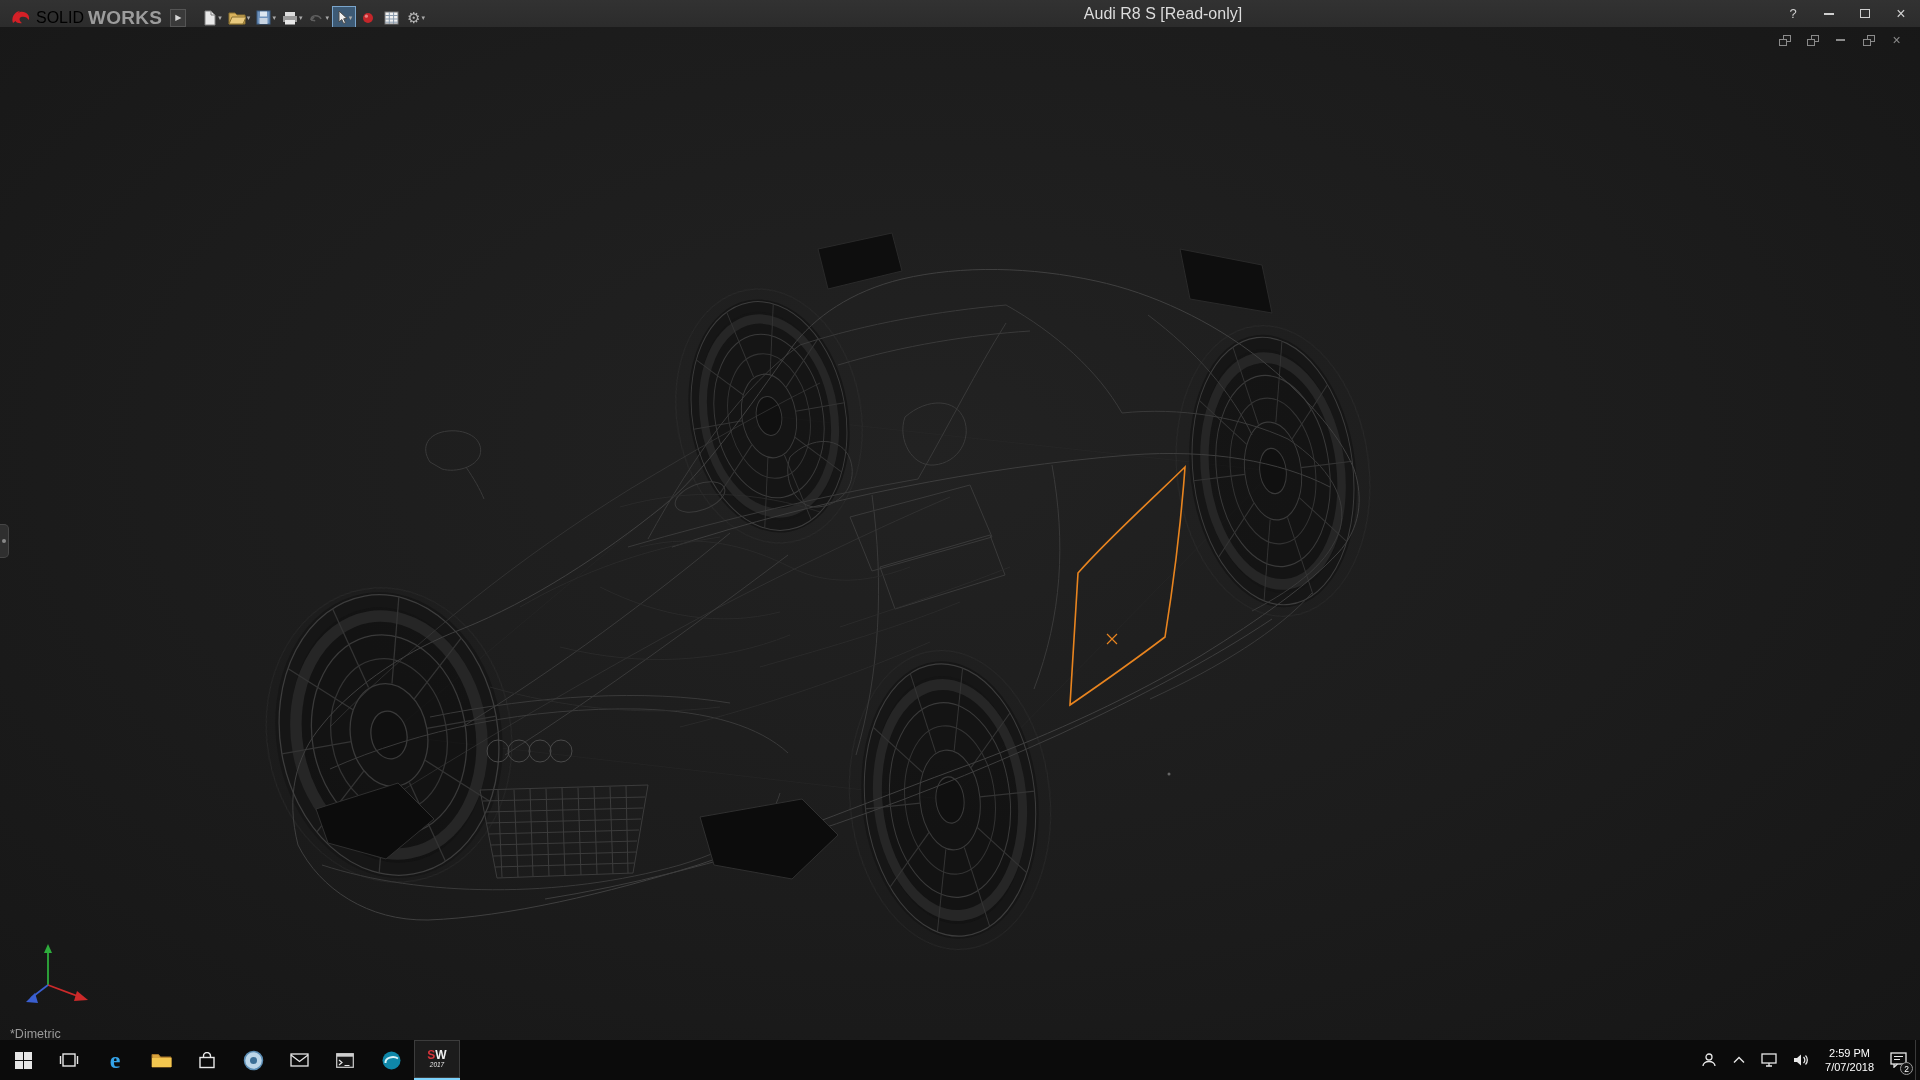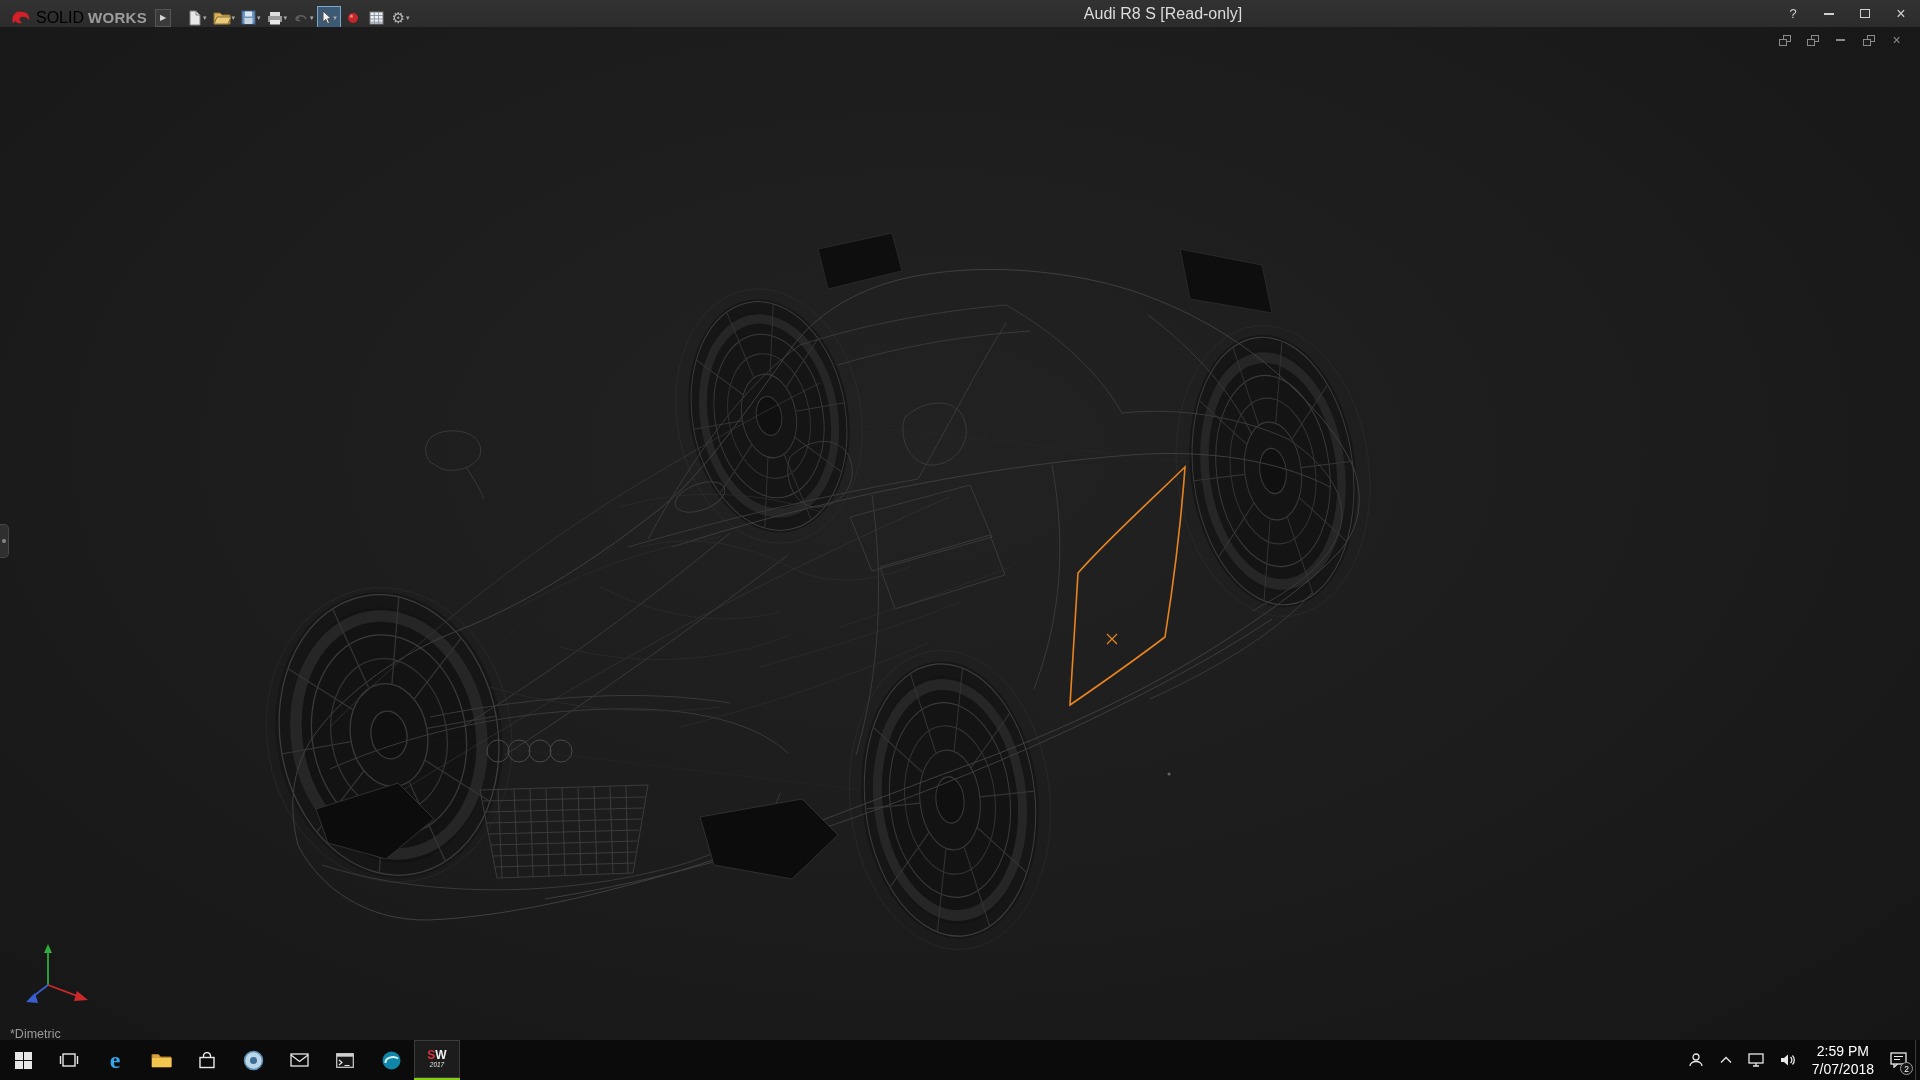--- a/index.html
+++ b/index.html
@@ -4,21 +4,21 @@
 <style>
   * { margin:0; padding:0; box-sizing:border-box; }
   html,body { width:1920px; height:1080px; overflow:hidden; background:#000;
               font-family:"Liberation Sans", sans-serif; }
   .app { position:relative; width:1920px; height:1080px; }
 
   
   .titlebar { position:absolute; top:0; left:0; width:1920px; height:35px;
               background:linear-gradient(#323232,#2a2a2a); display:flex; align-items:center; }
   .brand { display:flex; align-items:center; gap:4px; padding:0 8px 0 10px; }
-  .brand-works { color:#9c9c9c; font-weight:bold; font-size:15px; letter-spacing:.3px; }
+  .brand-works { color:#9c9c9c; font-weight:bold; font-size:19px; letter-spacing:.3px; }
   .flyout { width:16px; height:18px; border:1px solid #555; background:#3a3a3a; color:#d8d8d8;
             font-size:8px; display:flex; align-items:center; justify-content:center; margin-right:14px; }
   .tb-group { display:flex; align-items:center; gap:2px; }
   .tb-btn { height:22px; min-width:22px; padding:0 2px; display:flex; align-items:center;
             justify-content:center; gap:1px; }
   .tb-btn.highlight { background:#3d5a75; outline:1px solid #7aa5cc; }
   .dd { font-size:7px; color:#aaa; line-height:1; }
   .gear-glyph { font-size:15px; color:#b4b4b4; line-height:1; }
   .tb-title { position:absolute; left:1163px; top:0; height:27px; transform:translateX(-50%);
               display:flex; align-items:center; color:#dcdcdc; font-size:16px; }
@@ -53,25 +53,25 @@
   .search-box { width:338px; background:#ffffff; display:flex; align-items:center; gap:10px; padding:0 10px; }
   .cortana-ring { width:19px; height:19px; border:2.5px solid #2b2b2b; border-radius:50%; flex:0 0 auto; }
   .search-input { flex:1; border:none; outline:none; font-size:13.5px; color:#333; background:transparent;
                   font-family:"Liberation Sans", sans-serif; }
   .search-input::placeholder { color:#5f5f5f; }
   .sw-tile { display:flex; flex-direction:column; align-items:center; line-height:1; }
   .sw-letters { font-weight:bold; font-size:12px; }
   .sw-s { color:#d4333a; } .sw-w { color:#f0f0f0; }
   .sw-year { color:#e8e8e8; font-size:6.5px; font-style:italic; margin-top:1px; }
   .tk-active { background:rgba(255,255,255,.07); box-shadow:inset 0 0 0 1px rgba(255,255,255,.14);
-               border-bottom:2px solid #84cc16; }
+               border-bottom:2px solid #7dd3fc; }
   .tray { margin-left:auto; display:flex; align-items:center; gap:0; }
   .tray-btn { height:40px; padding:0 8px; display:flex; align-items:center; justify-content:center; position:relative; }
   .clock { display:flex; flex-direction:column; align-items:center; justify-content:center;
-           color:#ffffff; font-size:14px; line-height:1.3; padding:0 8px; }
+           color:#ffffff; font-size:11px; line-height:1.3; padding:0 8px; }
   .badge { position:absolute; right:2px; bottom:5px; min-width:13px; height:13px; border-radius:50%;
            background:#141414; border:1px solid #9a9a9a; color:#fff; font-size:8.5px;
            display:flex; align-items:center; justify-content:center; }
   .show-desktop { width:5px; border-left:1px solid #3a3a3a; height:40px; }
 </style>
 </head>
 <body>
 
 <div class="app">
 

